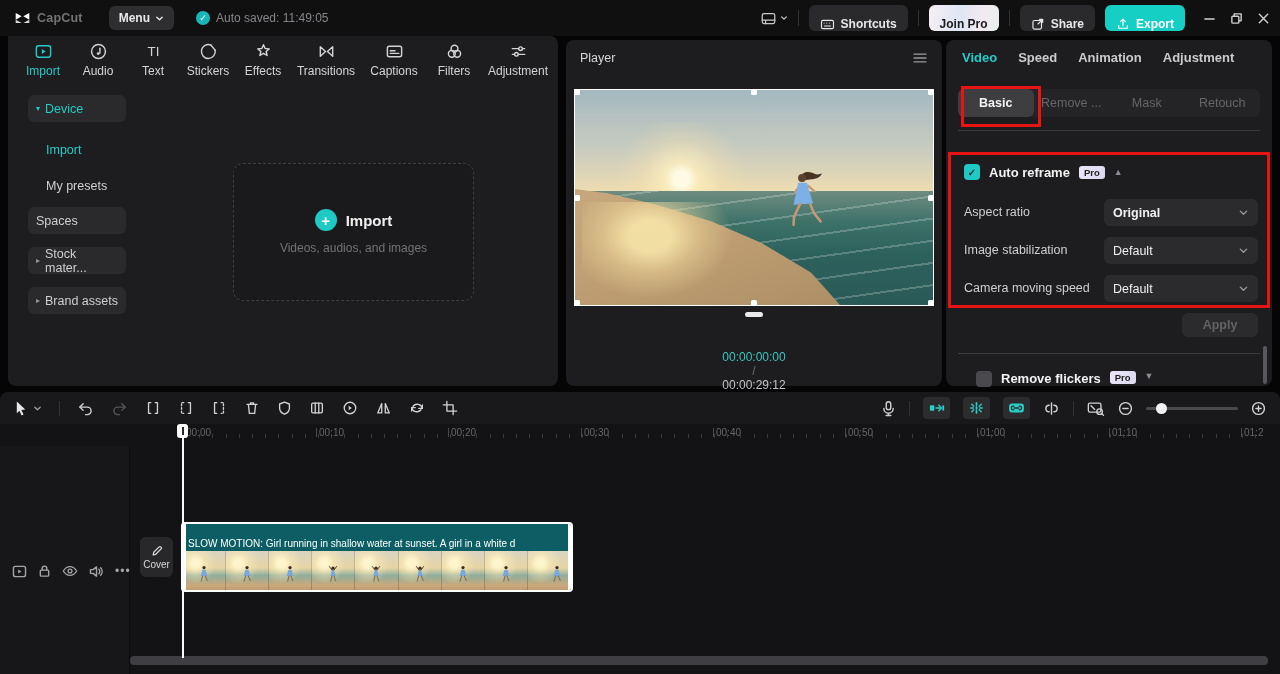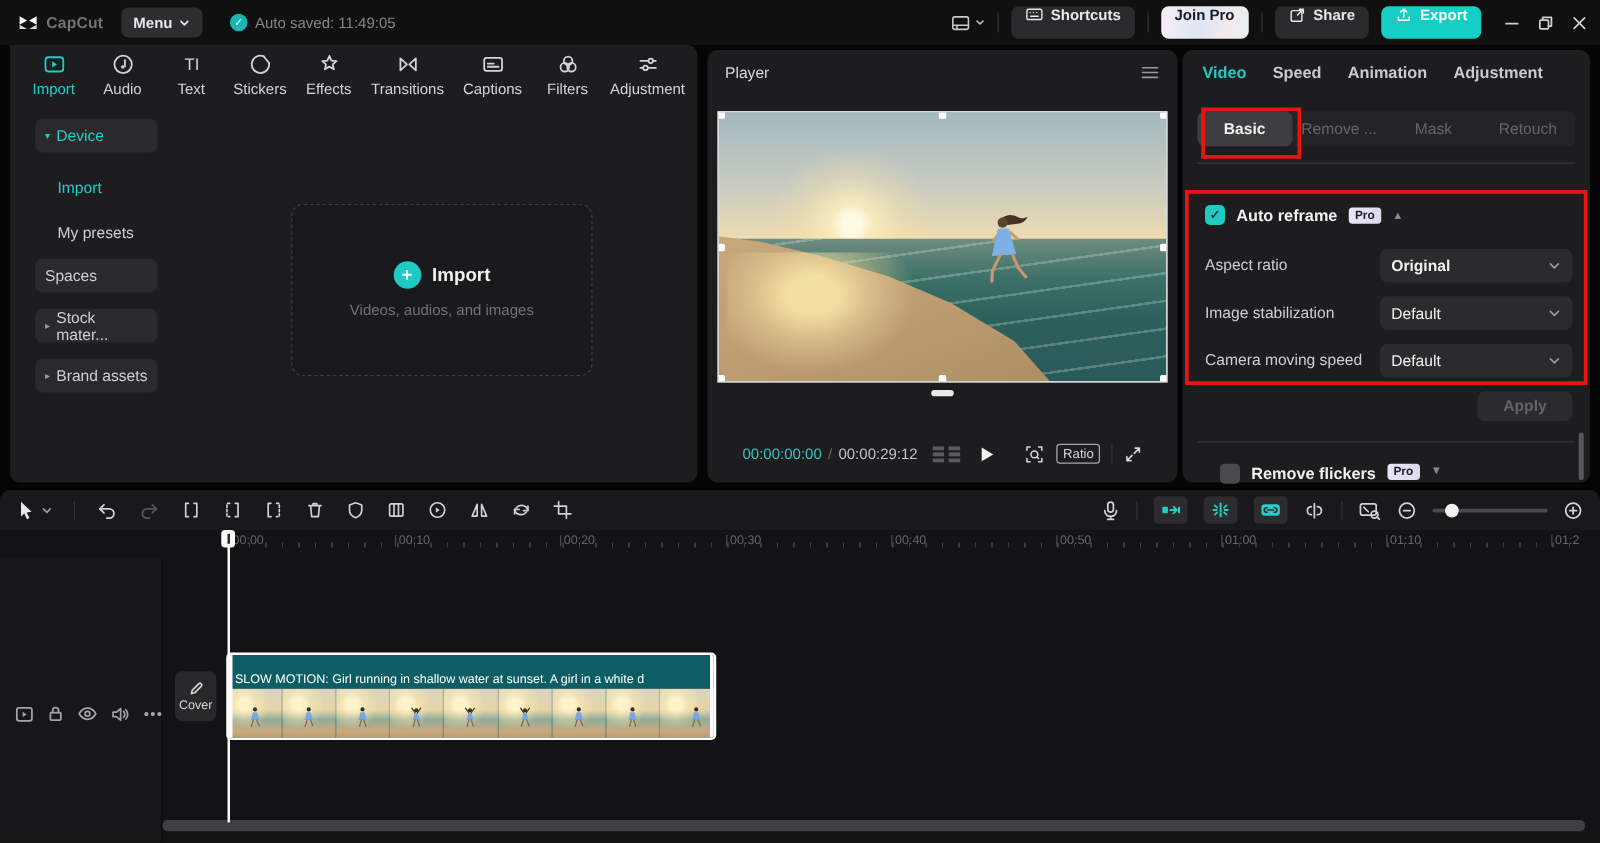--- a/index.html
+++ b/index.html
@@ -6,28 +6,28 @@
   *{box-sizing:border-box;font-family:"Liberation Sans",sans-serif;}
   #app{position:relative;width:1280px;height:674px;background:#050506;overflow:hidden;color:#d7d7d9;}
   .abs{position:absolute;}
   svg{display:block;}
   .ic{stroke:currentColor;fill:none;stroke-width:1.5;stroke-linecap:round;stroke-linejoin:round;}
 
   
   .titlebar{left:0;top:0;width:1280px;height:36px;background:#101011;display:flex;align-items:center;}
   .logo{display:flex;align-items:center;gap:6px;margin-left:14px;color:#737373;}
   .logo-text{font-size:12.5px;font-weight:bold;letter-spacing:.2px;}
-  .menu-btn{margin-left:14px;height:24px;padding:5px 10px;background:#2e2e30;border-radius:6px;display:flex;align-items:center;gap:5px;font-size:12px;font-weight:bold;color:#e8e8ea;}
+  .menu-btn{margin-left:26px;height:24px;padding:5px 10px;background:#2e2e30;border-radius:6px;display:flex;align-items:center;gap:5px;font-size:12px;font-weight:bold;color:#e8e8ea;}
   .autosave{margin-left:22px;display:flex;align-items:center;gap:6px;color:#86868a;font-size:12px;}
   .save-dot{width:14px;height:14px;border-radius:50%;background:#18b6b6;color:#fff;font-size:9px;display:flex;align-items:center;justify-content:center;}
   .proj-title{position:absolute;left:0;right:0;text-align:center;font-size:13px;font-weight:bold;color:#f2f2f3;pointer-events:none;}
   .tb-right{margin-left:auto;display:flex;align-items:center;gap:10px;margin-right:10px;}
   .tb-icon{color:#c9c9cc;display:flex;align-items:center;gap:3px;}
   .tb-divider{width:1px;height:16px;background:#333336;}
-  .pill{height:26px;border-radius:6px;display:flex;align-items:flex-start;gap:6px;padding:0 11px;font-size:12px;font-weight:bold;}
+  .pill{height:26px;border-radius:6px;display:flex;align-items:flex-end;gap:6px;padding:0 11px;font-size:12px;font-weight:bold;}
   .pill.dark{background:#2a2a2c;color:#e8e8ea;}
   .pill.joinpro{background:linear-gradient(100deg,#f7eef4 0%,#dfe6f5 45%,#f3e9ef 75%,#e8f0ee 100%);color:#1b1b1d;}
   .pill.export{color:#fff;}
   .winctl{display:flex;align-items:center;gap:14px;margin-left:8px;color:#cfcfd2;}
 
   
   .panel{background:#1d1d1f;border-radius:8px;}
   .media-panel{left:8px;top:36px;width:550px;height:350px;border-top-left-radius:0;}
   .player-panel{left:566px;top:40px;width:376px;height:346px;}
   .inspector{left:946px;top:40px;width:326px;height:346px;}
@@ -53,21 +53,21 @@
   .player-title{font-size:12.5px;color:#d8d8da;}
   .stage{position:absolute;left:8px;top:49px;width:360px;height:217px;border:1.5px solid #fff;background:#6a7d7f;overflow:hidden;}
   .sky{position:absolute;inset:0;background:linear-gradient(180deg,#a3b8bf 0%,#c9ccc0 28%,#e9dab2 45%,#f4e5b4 52%,#e8d3a2 56%);}
   .sun{position:absolute;left:8%;top:15%;width:45%;height:55%;background:radial-gradient(circle at 48% 48%, rgba(255,252,230,.98) 0 7%, rgba(255,240,190,.75) 16%, rgba(255,230,170,.28) 38%, transparent 62%);}
   .sea{position:absolute;left:0;top:47%;width:100%;height:53%;background:linear-gradient(180deg,#6f8c80 0%,#3c7168 28%,#2d615c 55%,#2a5a58 100%);}
   .foam{position:absolute;left:0;top:47%;width:100%;height:53%;background:repeating-linear-gradient(172deg, transparent 0 10px, rgba(255,255,255,.22) 10px 12px, transparent 12px 22px);mix-blend-mode:screen;}
   .sand{position:absolute;inset:0;background:linear-gradient(160deg,#cdb084 0%,#c2a176 50%,#a98a60 100%);clip-path:polygon(0 46%, 9% 48%, 22% 53%, 38% 61%, 52% 71%, 66% 85%, 74% 100%, 0 100%);}
   .wetshine{position:absolute;left:2%;top:52%;width:42%;height:45%;background:radial-gradient(ellipse at 45% 35%, rgba(250,233,170,.85) 0 18%, rgba(244,222,160,.45) 40%, transparent 70%);}
   .handle8{position:absolute;width:6px;height:6px;background:#fff;border-radius:1.5px;z-index:5;}
   .drag-pill{position:absolute;left:50%;transform:translateX(-50%);top:272px;width:18px;height:5px;border-radius:3px;background:#e9e9ea;}
-  .pcontrols{position:absolute;left:0;bottom:10px;width:100%;height:26px;display:flex;align-items:center;padding:0 28px;font-size:12px;}
+  .pcontrols{position:absolute;left:0;bottom:10px;width:100%;height:26px;display:flex;align-items:center;padding:0 12px;font-size:12px;flex-direction:column;}
   .tc-cur{color:#3cc4c2;}
   .tc-sep{color:#6a6a6e;margin:0 5px;}
   .tc-dur{color:#c4c4c7;}
   .pc-right{margin-left:auto;display:flex;align-items:center;gap:9px;color:#d5d5d7;}
   .ratio-chip{border:1px solid #a9a9ad;border-radius:3px;font-size:10.5px;padding:1px 4px;color:#d5d5d7;}
 
   
   .insp-tabs{position:absolute;left:16px;top:10px;width:294px;display:flex;gap:21px;font-size:13px;font-weight:bold;color:#cbcbcе;}
   .insp-tabs .t{color:#cbcbce;}
   .insp-tabs .t.active{color:#25cbc6;}

